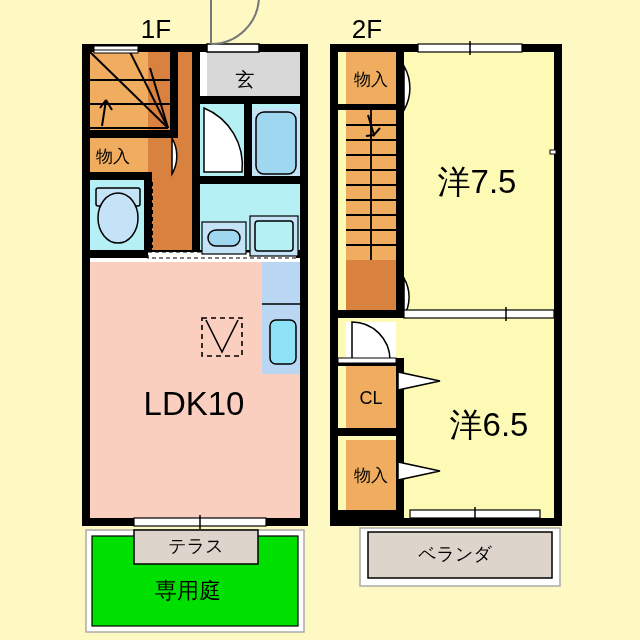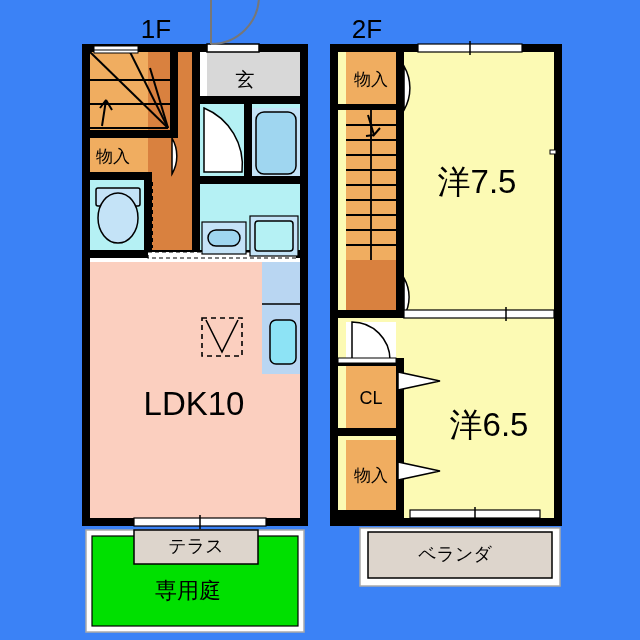--- a/index.html
+++ b/index.html
@@ -1,18 +1,18 @@
 <!DOCTYPE html>
 <html><head>
 <meta charset="utf-8">
 <style>
   html,body{margin:0;padding:0;background:#ffffff;}
   body{width:640px;height:640px;overflow:hidden;
        font-family:"Liberation Sans","DejaVu Sans",sans-serif;}
-  #stage{position:relative;width:640px;height:640px;background:#3b82f6;}
+  #stage{position:relative;width:640px;height:640px;background:#fef9c3;}
   .svgwrap{position:absolute;inset:0;}
   svg{display:block;}
   .lbl{font-family:"Liberation Sans","DejaVu Sans",sans-serif;fill:#000;
        text-anchor:middle;dominant-baseline:central;}
 </style>
 </head>
 <body>
 
 <div id="stage">
  <div class="svgwrap">

